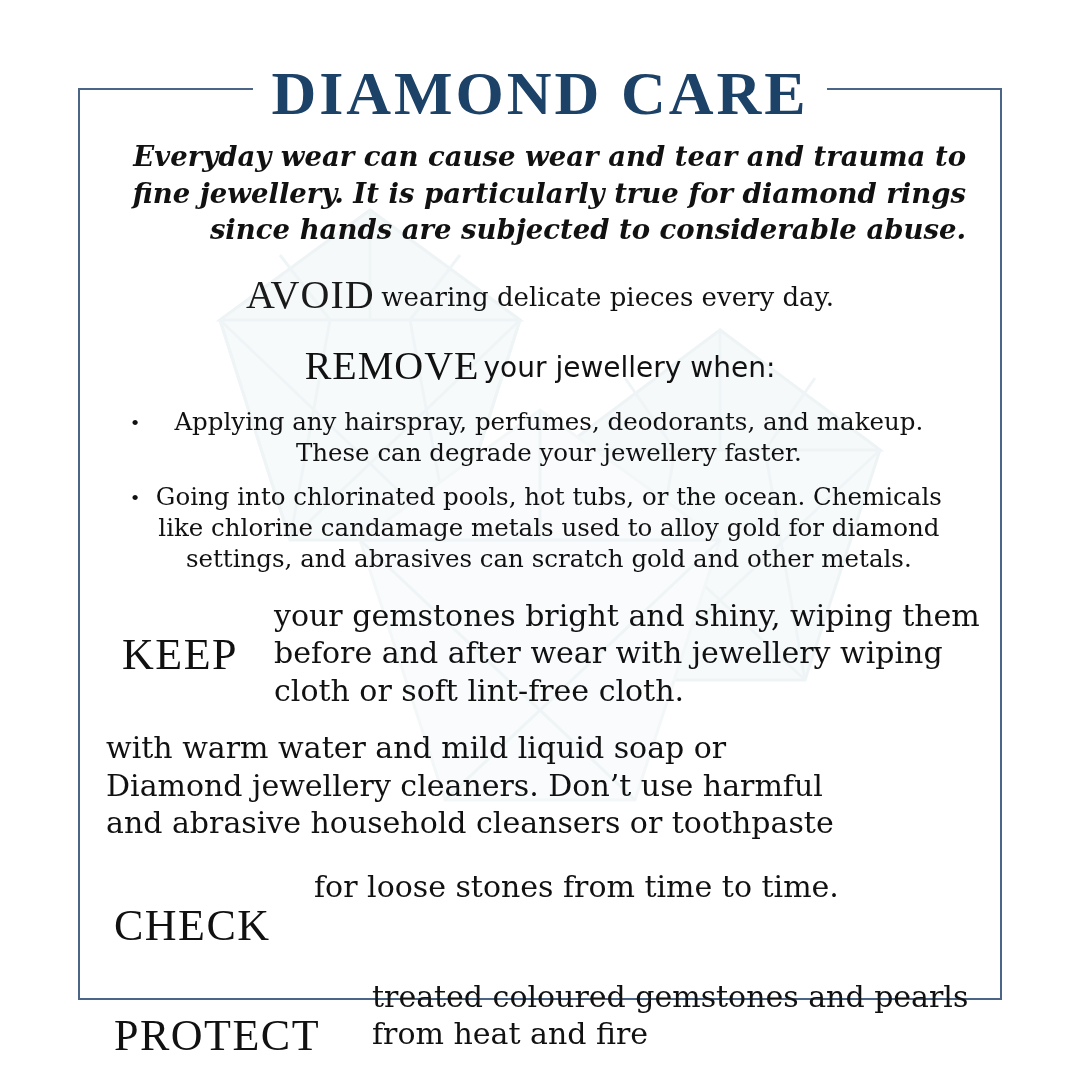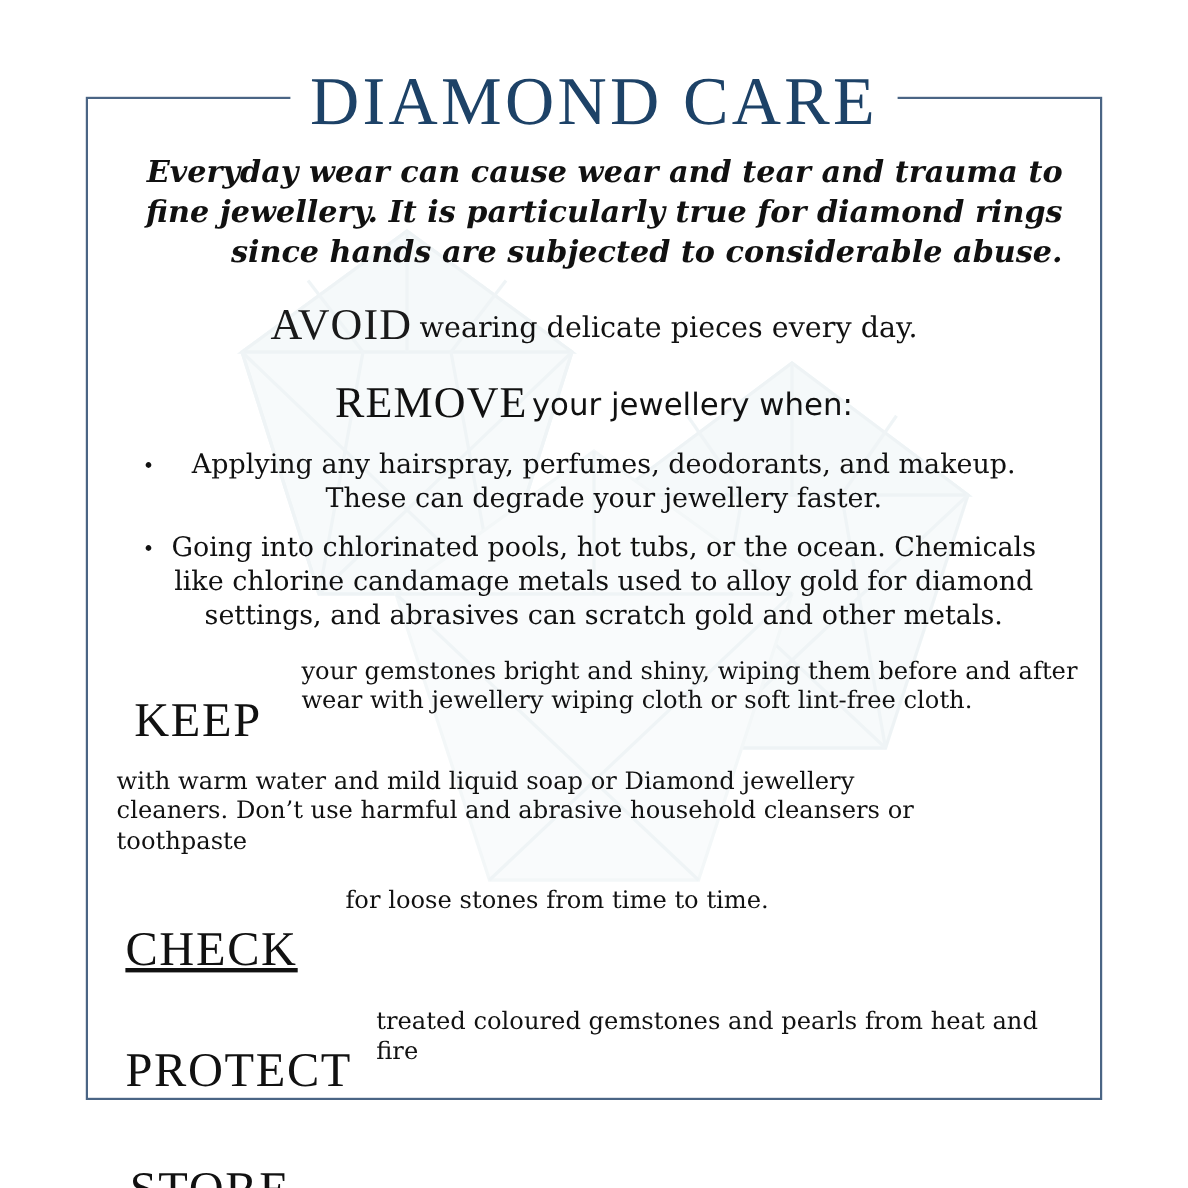--- a/index.html
+++ b/index.html
@@ -45,21 +45,21 @@
   }
   #title {
     display: inline-block;
     background: #ffffff;
     padding: 0 18px;
     color: #1d4267;
     font-family: "Liberation Serif", serif;
     font-size: 62px;
     letter-spacing: 3px;
     line-height: 1.0;
-    font-weight: 400;
+    font-weight: 700;
   }
 
   #content {
     position: absolute;
     left: 78px;
     top: 128px;
     width: 924px;
     text-align: center;
   }
 
@@ -152,37 +152,37 @@
     color: #111111;
     flex: 0 0 auto;
     line-height: 1.0;
     padding-top: 2px;
     text-align: left;
     white-space: nowrap;
     margin-top: 34px;
   }
   .row .body {
     font-family: "DejaVu Serif", serif;
-    font-size: 22px;
+    font-size: 30px;
     line-height: 1.25;
     color: #111111;
     text-align: left;
     margin-left: 12px;
     flex: 1 1 auto;
   }
 
   .row.keep .label   { width: 140px; padding-left: 28px; }
   .row.clean .label  { width: 176px; padding-left: 14px; }
-  .row.check .label  { width: 188px; padding-left: 20px; text-decoration: underline; }
+  .row.check .label  { width: 188px; padding-left: 20px; }
   .row.protect .label{ width: 216px; padding-left: 20px; }
   .row.store .label  { width: 170px; padding-left: 24px; }
 
   .row.keep    { margin-top: 22px; }
   .row.check   { margin-top: 26px; }
-  .row.protect { margin-top: 30px; }
+  .row.protect { margin-top: 30px; gap: 30px; }
   .row.store   { margin-top: 28px; }
 
   .row.keep .body   { max-width: 740px; }
   .row.clean .body  { max-width: 730px; }
 </style>
 </head>
 <body>
 
 <div id="card"></div>
 

